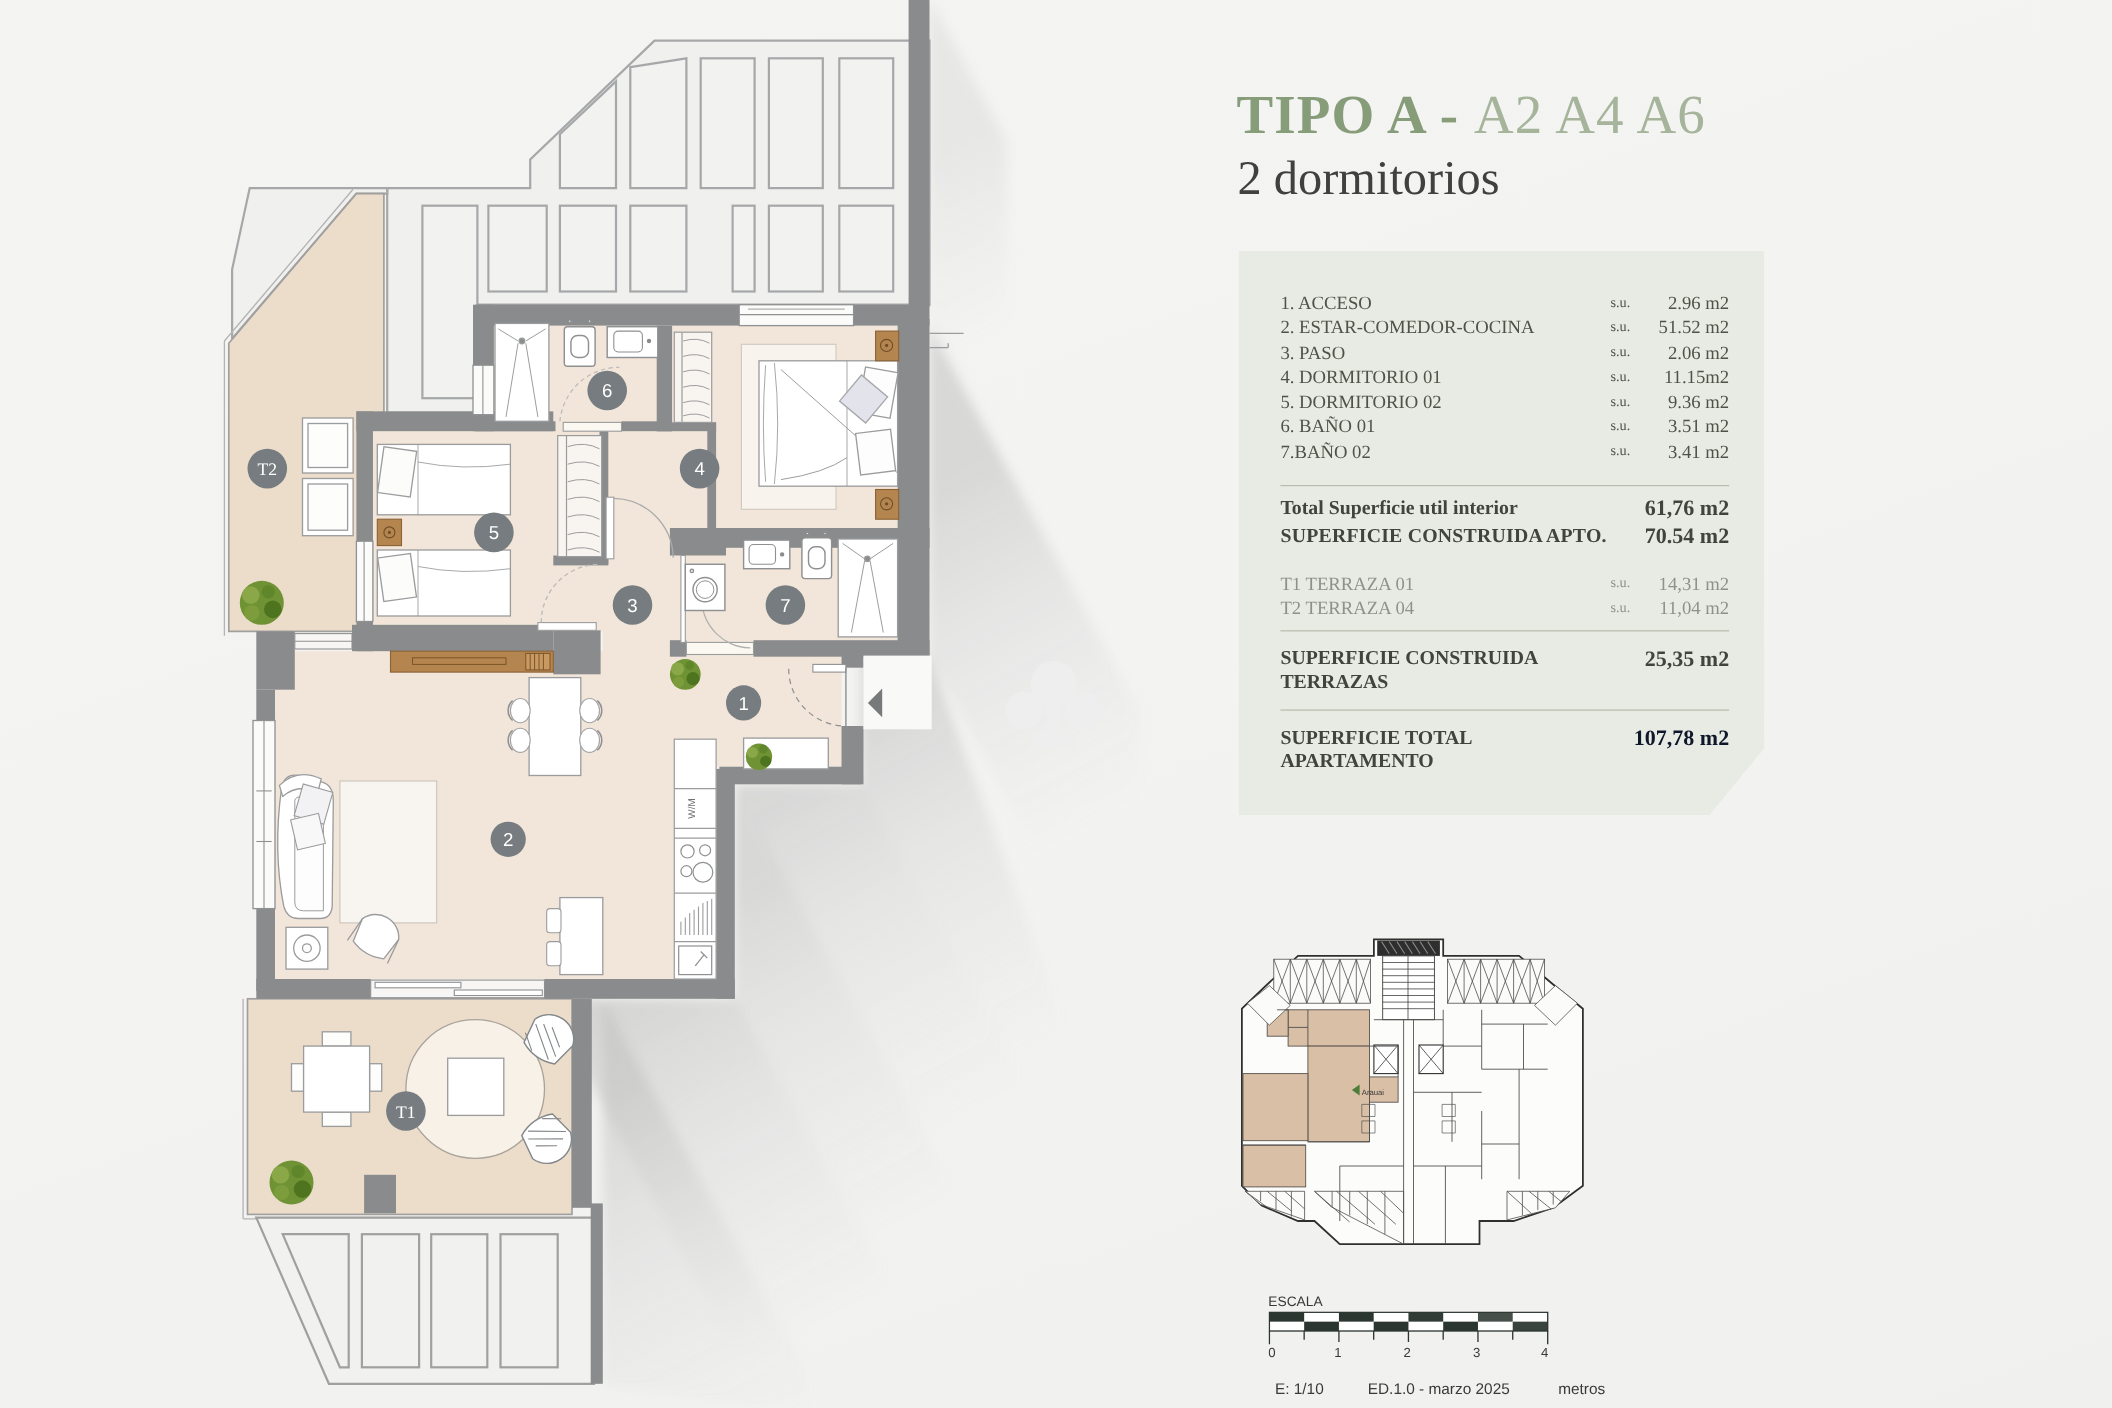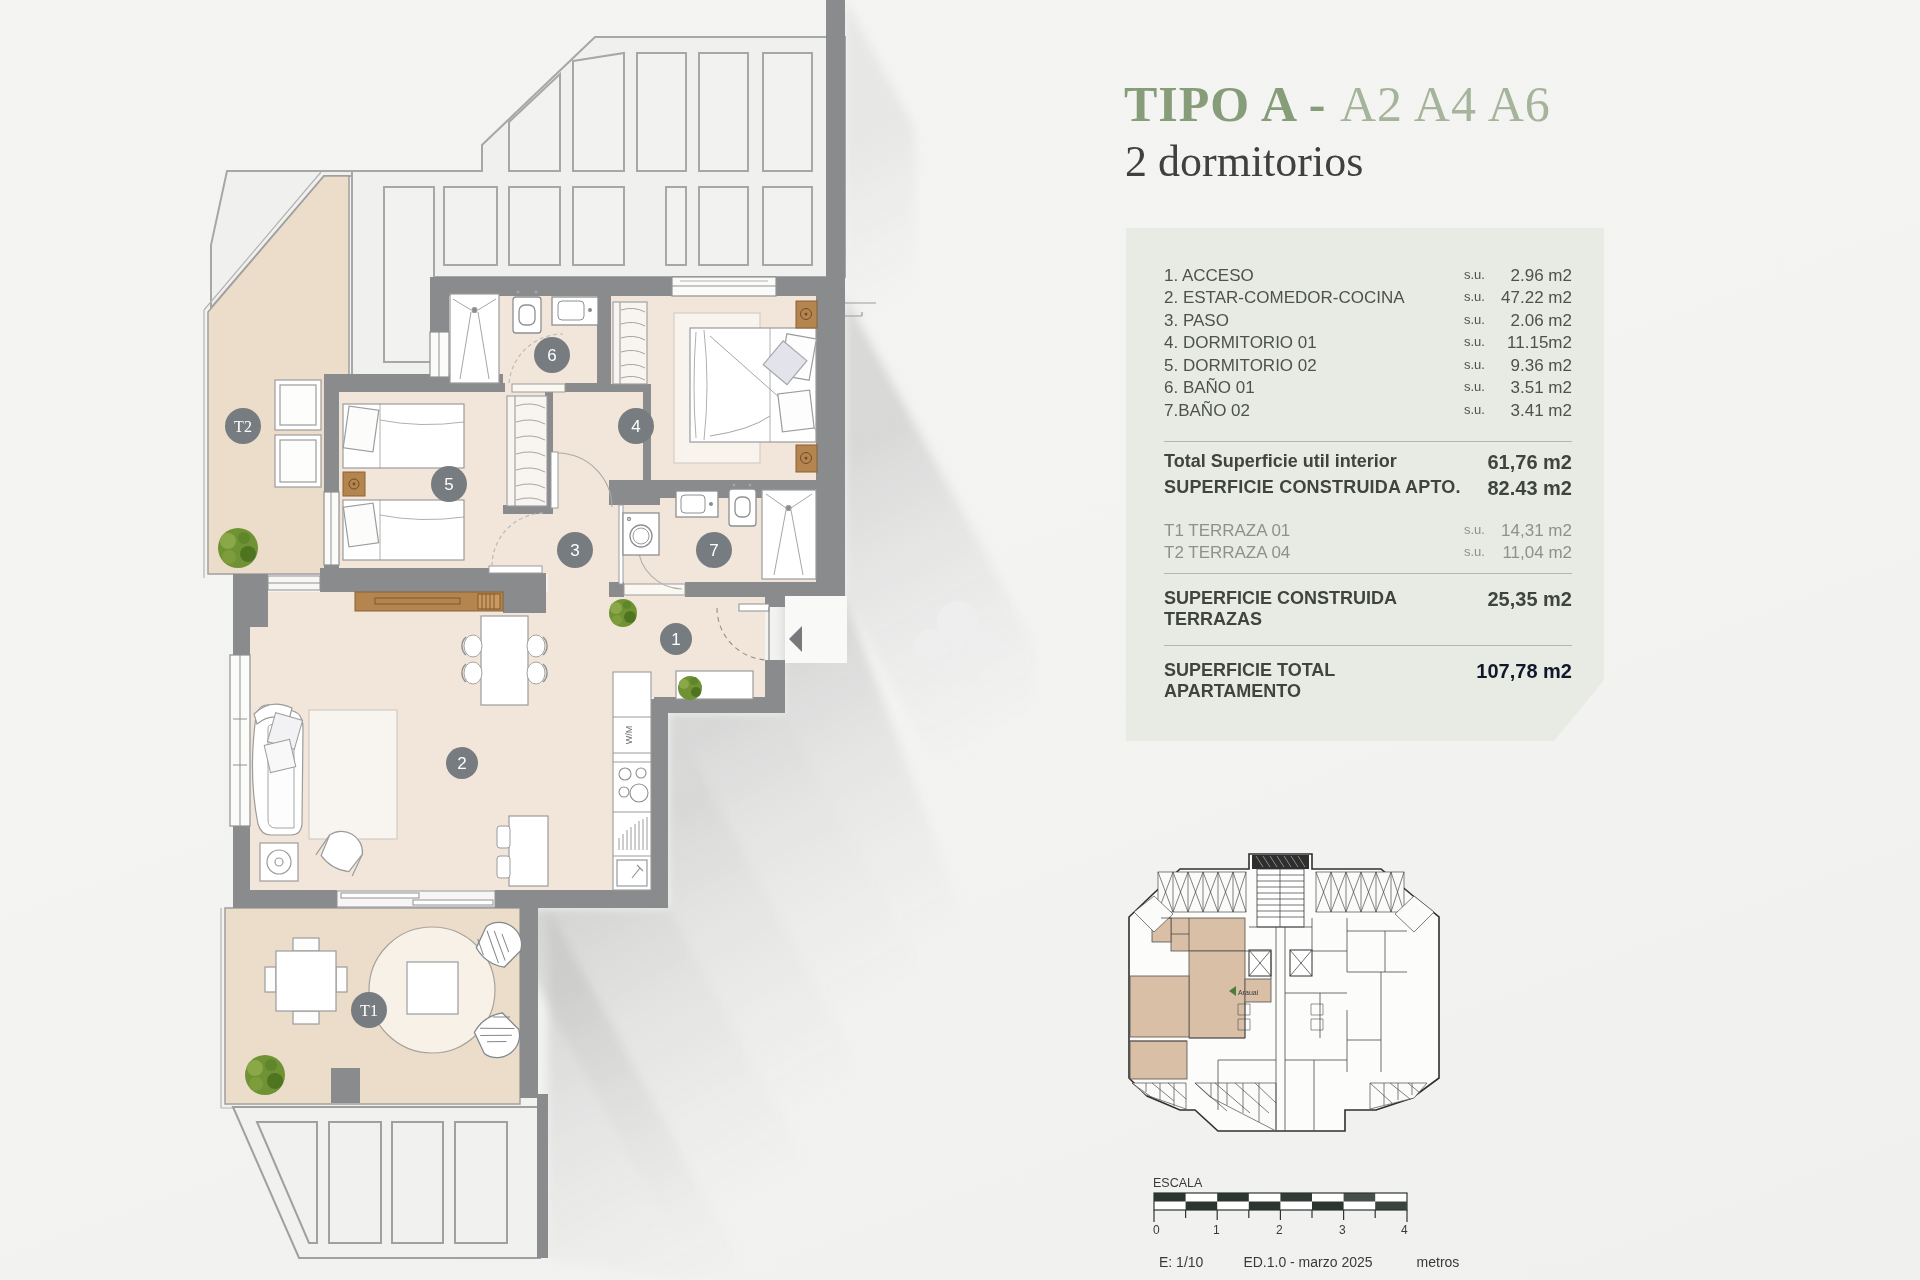--- a/index.html
+++ b/index.html
@@ -7,21 +7,21 @@
     width:1920px;height:1280px;overflow:hidden;position:relative;
     font-family:"Liberation Sans",sans-serif;
     background:linear-gradient(160deg,#f4f4f3 0%,#f3f3f2 50%,#f0f0ef 100%);
   }
   #planwrap{position:absolute;left:0;top:0;width:1150px;height:1280px;}
   #rightpanel{position:absolute;left:1098px;top:0;width:770px;height:1016px;}
   .title1{position:absolute;left:26px;top:75px;font-family:"Liberation Serif",serif;font-weight:bold;font-size:50px;color:#879c79;letter-spacing:1px;}
   .title1 .lt{font-weight:normal;color:#a5b49a;}
   .title2{position:absolute;left:27px;top:136px;font-family:"Liberation Serif",serif;font-size:44px;color:#404040;}
   .infobox{position:absolute;left:28px;top:228px;width:478px;height:513px;background:#e8ebe3;
-    clip-path:polygon(0 0,100% 0,100% 452px,428px 100%,0 100%);}
+    clip-path:polygon(0 0,100% 0,100% 452px,428px 100%,0 100%);font-family:Liberation Serif, serif;}
   .disc{position:absolute;left:30px;top:768px;font-size:12.5px;color:#4e4e4e;line-height:14.5px;}
   .rl{position:absolute;left:38px;width:408px;font-size:17px;color:#4d5349;}
   .rl .rn{position:absolute;left:0;top:0;white-space:nowrap;}
   .rl .su{position:absolute;left:300px;top:1px;font-size:13px;}
   .rl .rv{position:absolute;right:0;top:0;text-align:right;}
   .rl.t{color:#8d9289;}
   .rl.b1{font-weight:bold;font-size:18px;color:#3f443c;}
   .rl.b1 .rv{font-size:20px;}
   .rv.or{color:#0f172a;}
   .sep{position:absolute;left:38px;width:408px;height:0;border-top:1px solid #b2b8ab;}
@@ -584,21 +584,21 @@
   <div class="infobox">
 
     <div class="rl" style="top:38px;">
         <span class="rn">1. ACCESO</span>
         <span class="su">s.u.</span>
         <span class="rv">2.96 m2</span>
       </div>
     <div class="rl" style="top:60px;">
         <span class="rn">2. ESTAR-COMEDOR-COCINA</span>
         <span class="su">s.u.</span>
-        <span class="rv">47.22 m2</span>
+        <span class="rv">51.52 m2</span>
       </div>
     <div class="rl" style="top:83px;">
         <span class="rn">3. PASO</span>
         <span class="su">s.u.</span>
         <span class="rv">2.06 m2</span>
       </div>
     <div class="rl" style="top:105px;">
         <span class="rn">4. DORMITORIO 01</span>
         <span class="su">s.u.</span>
         <span class="rv">11.15m2</span>
@@ -620,21 +620,21 @@
       </div>
 
     <div class="sep" style="top:213px;"></div>
 
     <div class="rl b1" style="top:223px;">
         <span class="rn">Total Superficie util interior</span>
         <span class="rv">61,76 m2</span>
       </div>
     <div class="rl b1" style="top:249px;">
         <span class="rn" style="letter-spacing:0.2px;">SUPERFICIE CONSTRUIDA APTO.</span>
-        <span class="rv">82.43 m2</span>
+        <span class="rv">70.54 m2</span>
       </div>
 
     <div class="rl t" style="top:293px;">
         <span class="rn">T1 TERRAZA 01</span>
         <span class="su">s.u.</span>
         <span class="rv">14,31 m2</span>
       </div>
     <div class="rl t" style="top:315px;">
         <span class="rn">T2 TERRAZA 04</span>
         <span class="su">s.u.</span>

